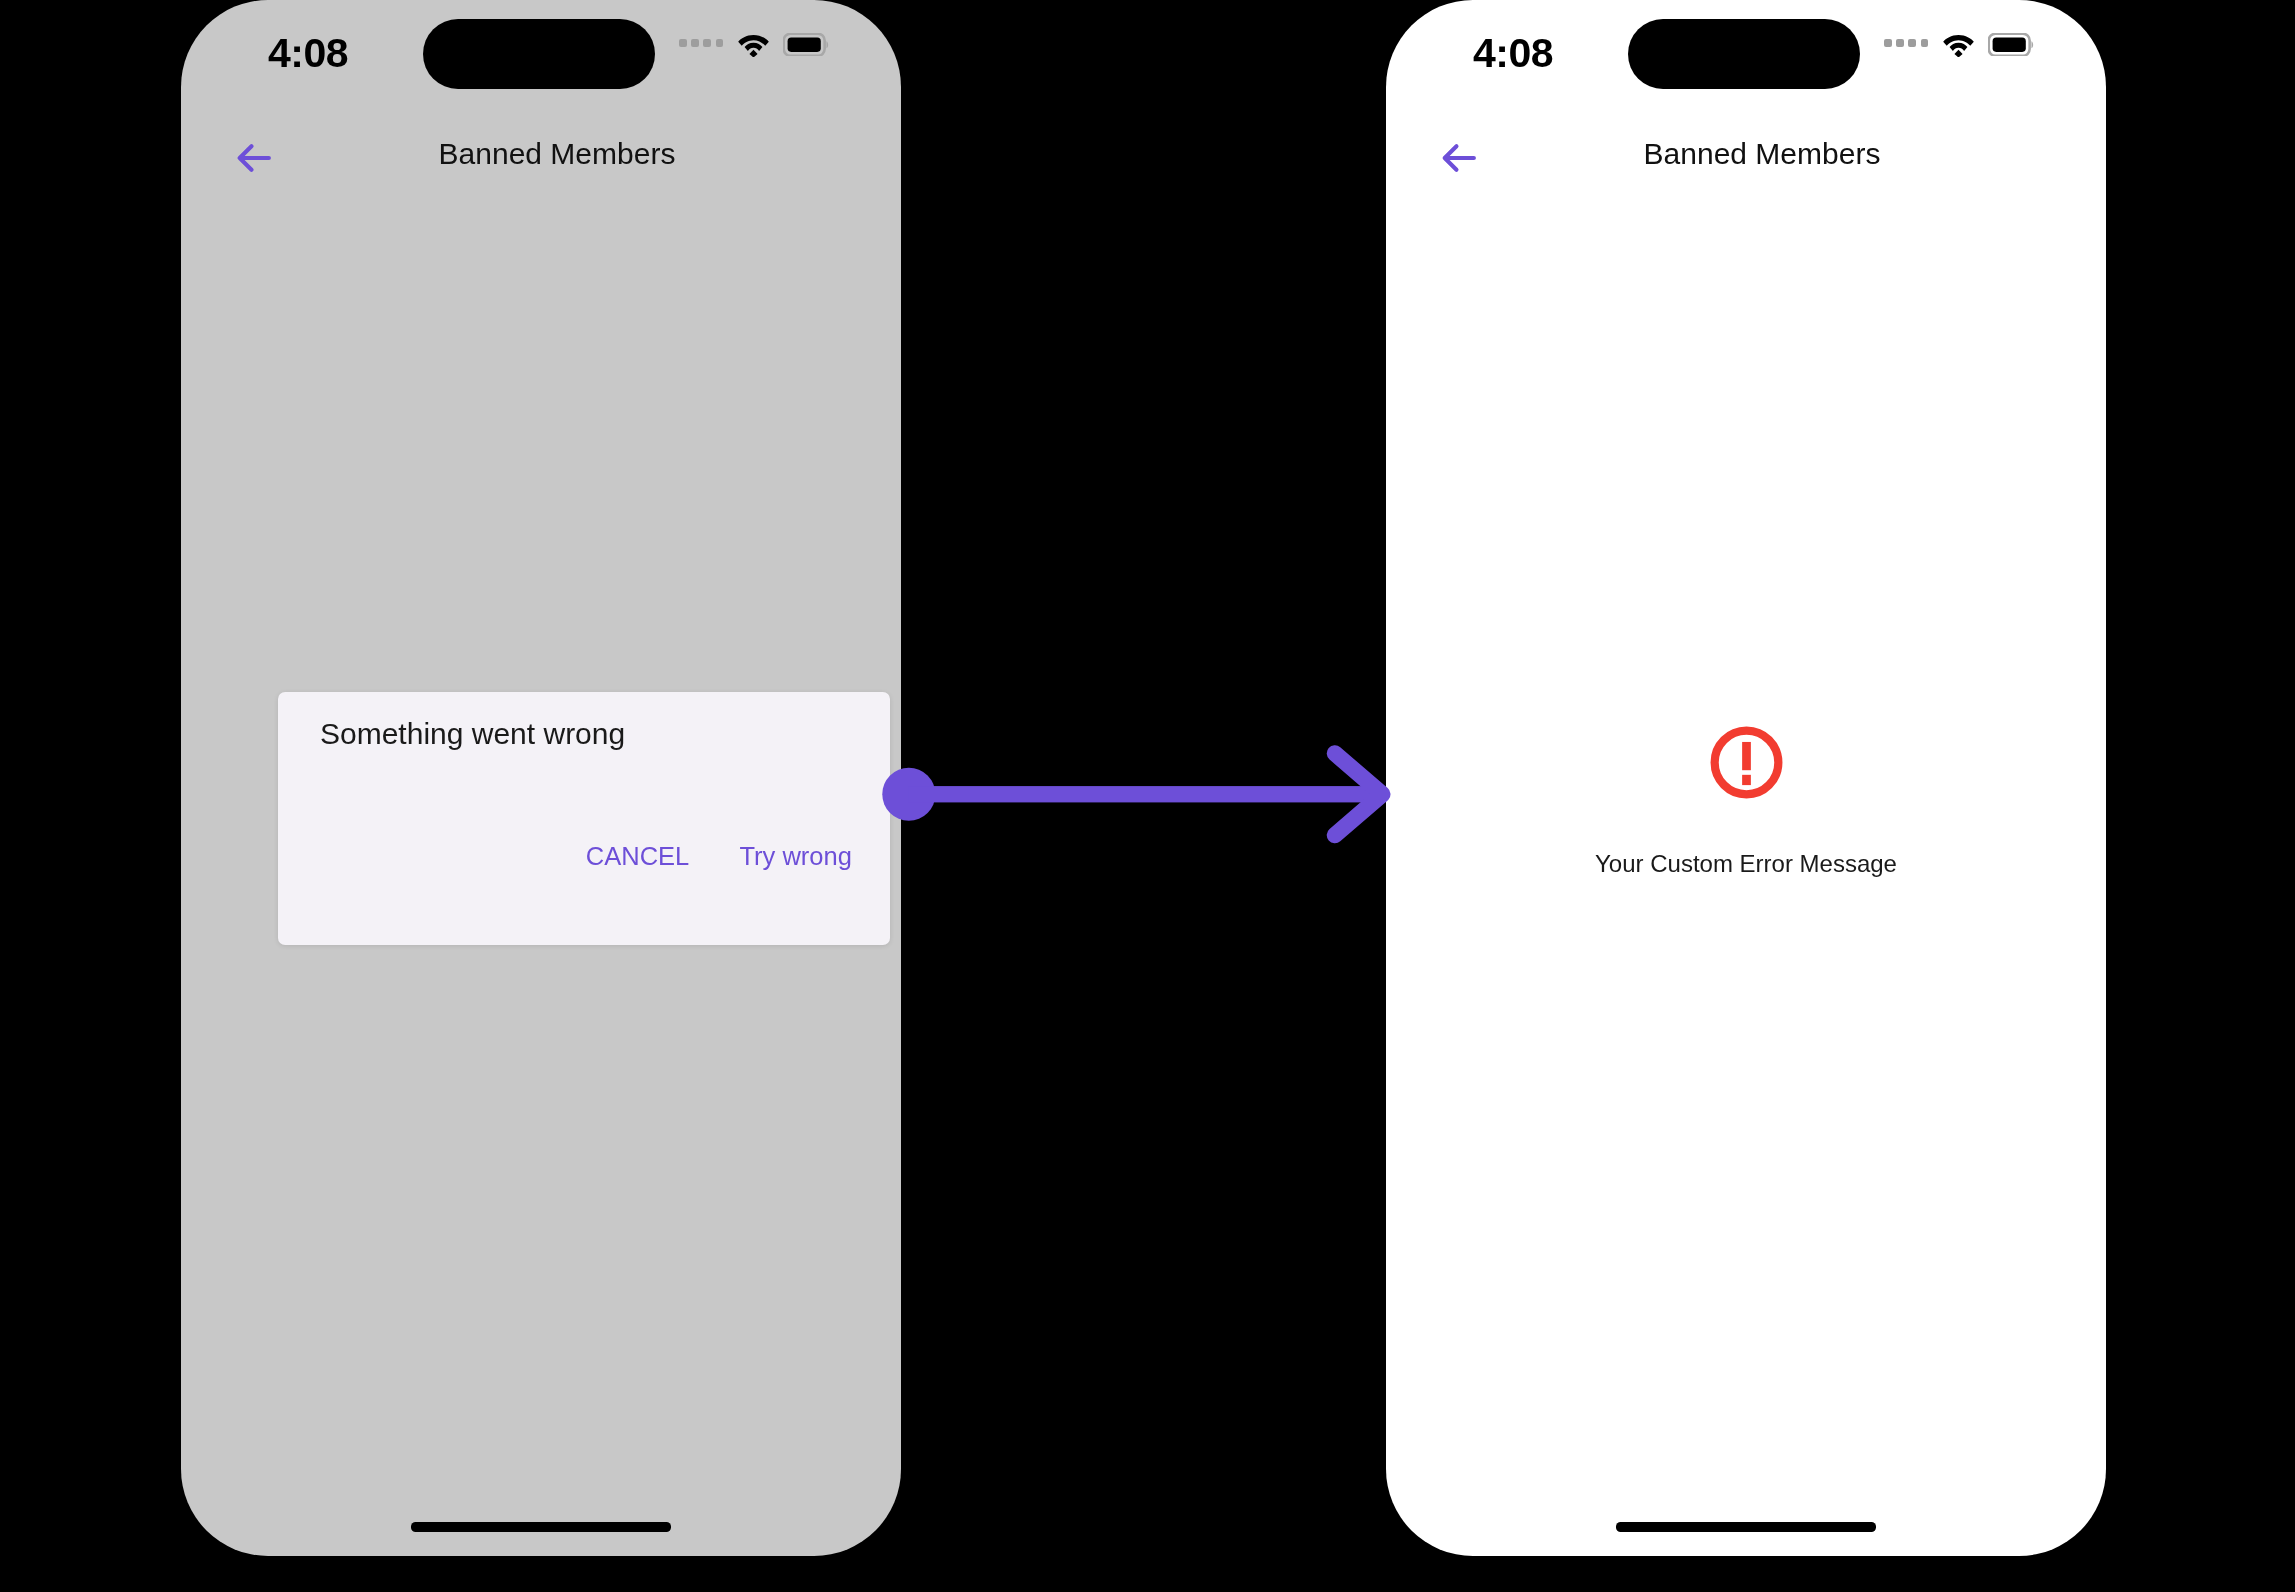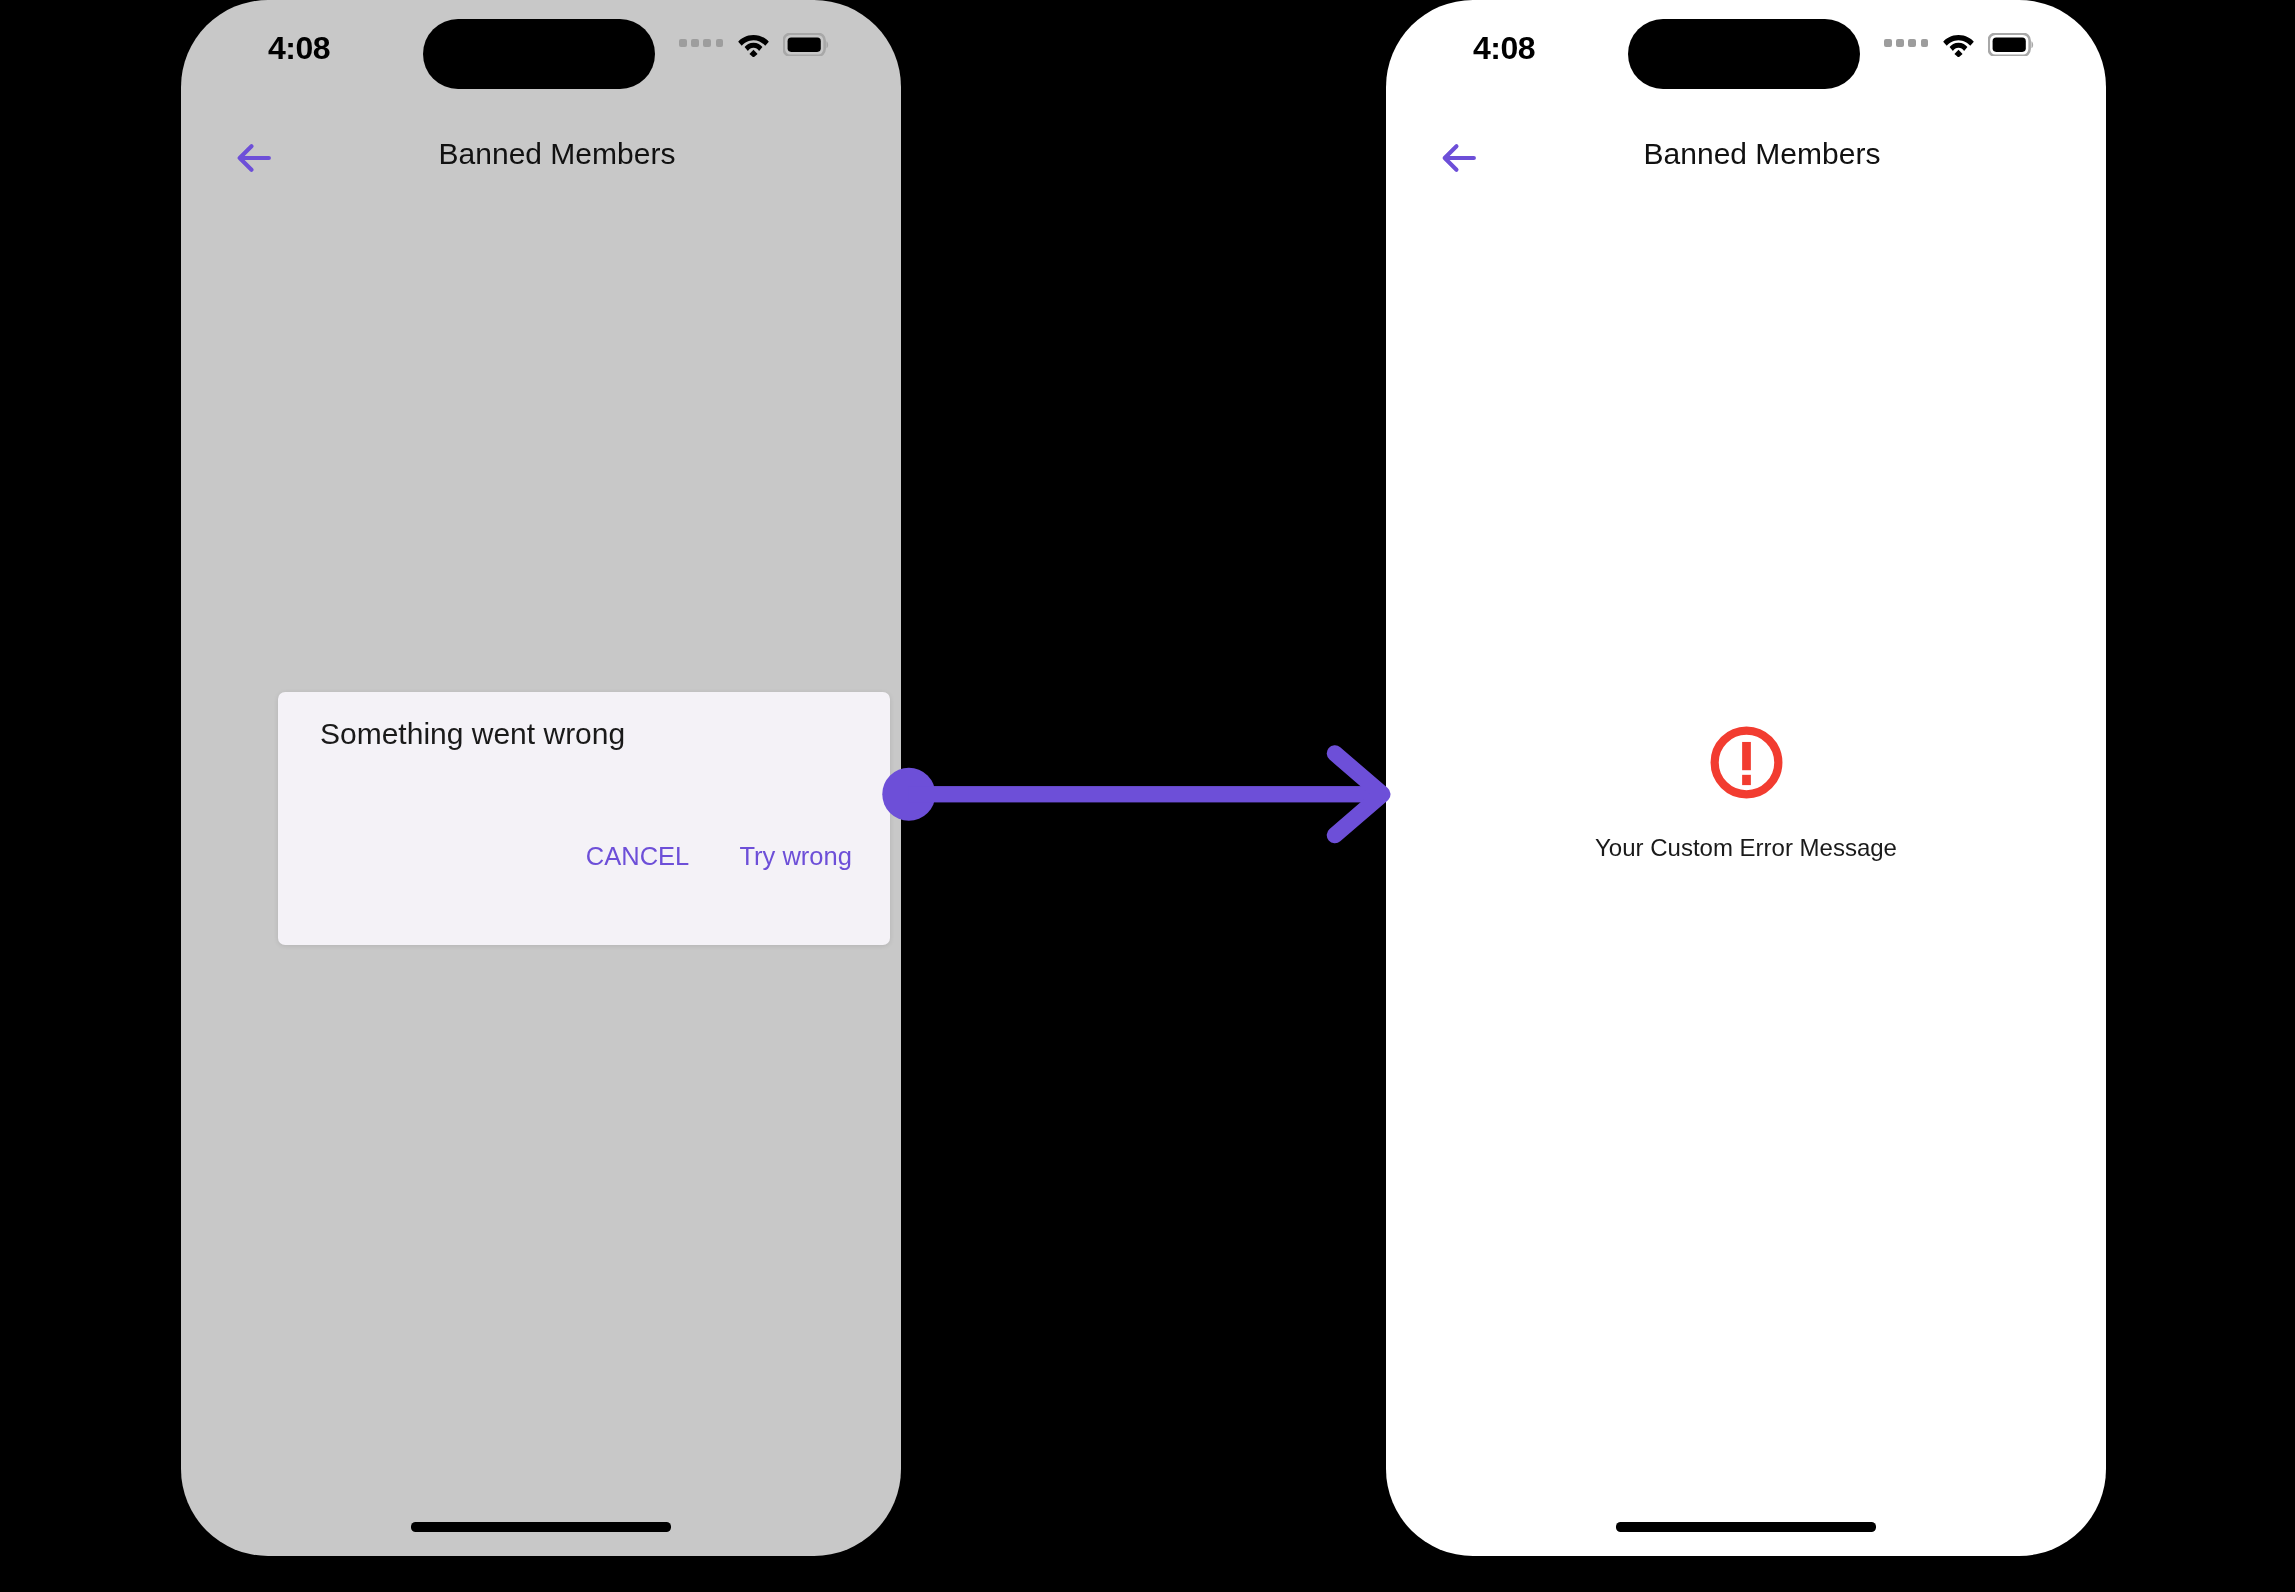--- a/index.html
+++ b/index.html
@@ -41,21 +41,21 @@
     position: absolute;
     left: 0;
     top: 0;
     width: 100%;
     height: 107px;
   }
   .status-time {
     position: absolute;
     left: 87px;
     top: 30px;
-    font-size: 32px;
+    font-size: 41px;
     font-weight: bold;
     color: #000000;
     letter-spacing: -0.5px;
   }
   .dynamic-island {
     position: absolute;
     left: 242px;
     top: 19.4px;
     width: 232px;
     height: 70px;
@@ -170,21 +170,21 @@
     position: absolute;
     left: 0;
     right: 0;
     top: 725px;
     display: flex;
     flex-direction: column;
     align-items: center;
   }
   .error-icon { display: block; }
   .error-message {
-    margin-top: 34px;
+    margin-top: 50px;
     font-size: 24px;
     color: #1A1A1A;
   }
 
   
   #connector-arrow {
     position: absolute;
     left: 868px;
     top: 737px;
     width: 546px;

